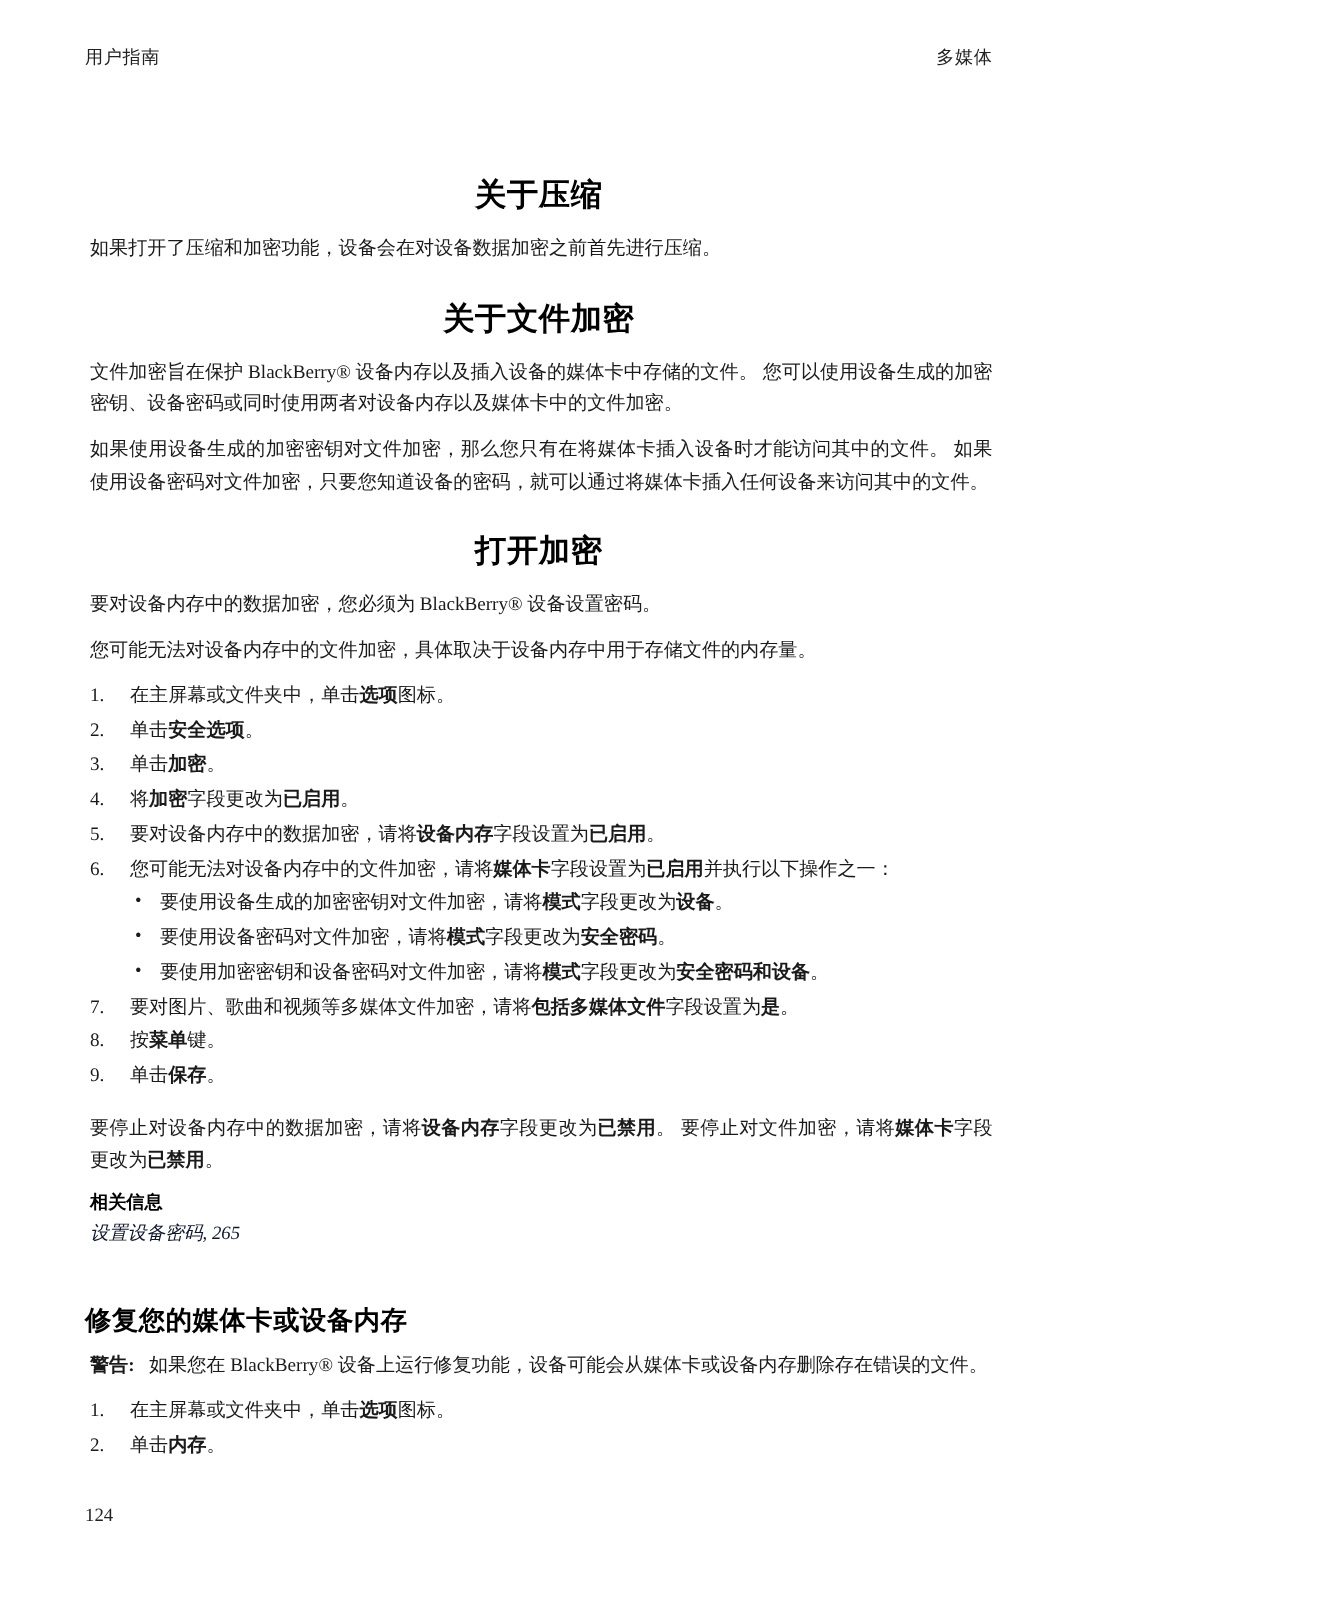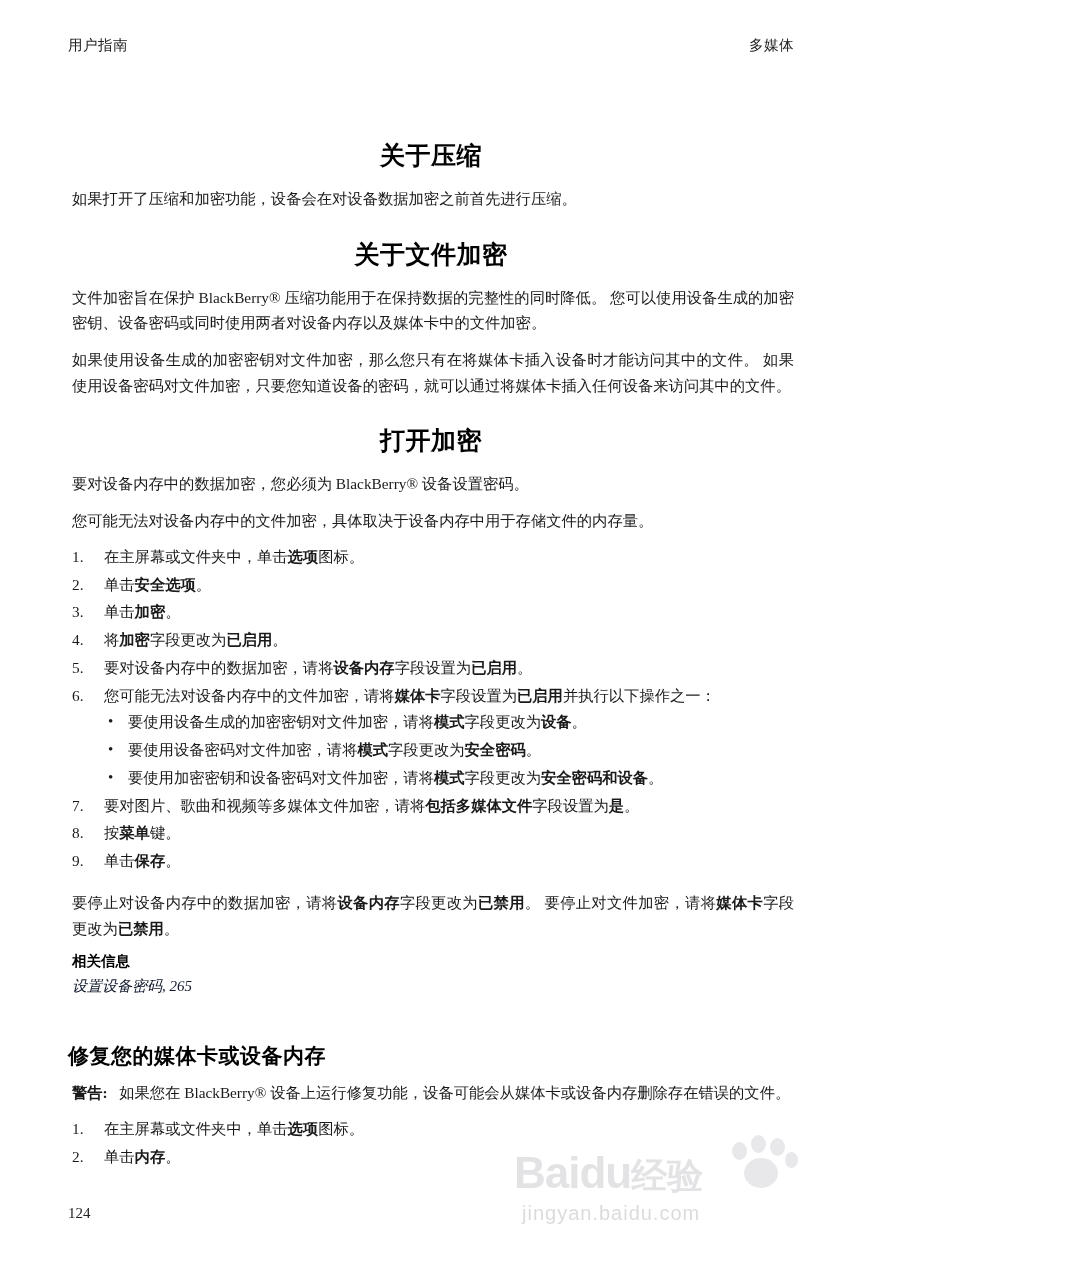--- a/index.html
+++ b/index.html
@@ -193,21 +193,21 @@
 
   <div class="content">
 
     <div class="block">
       <h1 class="section-title">关于压缩</h1>
       <p class="para">如果打开了压缩和加密功能，设备会在对设备数据加密之前首先进行压缩。</p>
     </div>
 
     <div class="block">
       <h1 class="section-title">关于文件加密</h1>
-      <p class="para">文件加密旨在保护 BlackBerry® 压缩功能用于在保持数据的完整性的同时降低。 您可以使用设备生成的加密密钥、设备密码或同时使用两者对设备内存以及媒体卡中的文件加密。</p>
+      <p class="para">文件加密旨在保护 BlackBerry® 设备内存以及插入设备的媒体卡中存储的文件。 您可以使用设备生成的加密密钥、设备密码或同时使用两者对设备内存以及媒体卡中的文件加密。</p>
       <p class="para">如果使用设备生成的加密密钥对文件加密，那么您只有在将媒体卡插入设备时才能访问其中的文件。 如果使用设备密码对文件加密，只要您知道设备的密码，就可以通过将媒体卡插入任何设备来访问其中的文件。</p>
     </div>
 
     <div class="block tight">
       <h1 class="section-title">打开加密</h1>
       <p class="para">要对设备内存中的数据加密，您必须为 BlackBerry® 设备设置密码。</p>
       <p class="para">您可能无法对设备内存中的文件加密，具体取决于设备内存中用于存储文件的内存量。</p>
 
       <ol class="steps">
         <li>
@@ -281,25 +281,14 @@
           <span class="num">2.</span>
           <span>单击</span><b>内存</b><span>。</span>
         </li>
       </ol>
     </div>
 
   </div>
 
   <div class="page-number">124</div>
 
-  <div class="watermark">
-    <div class="wm-paw">
-      <div class="pad" style="width:34px;height:30px;left:24px;top:28px;"></div>
-      <div class="pad" style="width:15px;height:18px;left:12px;top:12px;"></div>
-      <div class="pad" style="width:15px;height:18px;left:31px;top:5px;"></div>
-      <div class="pad" style="width:15px;height:18px;left:50px;top:8px;"></div>
-      <div class="pad" style="width:13px;height:16px;left:65px;top:22px;"></div>
-    </div>
-    <div class="wm-main"><span>Baidu</span><span class="cn">经验</span></div>
-    <div class="wm-sub">jingyan.baidu.com</div>
-  </div>
 
 </div>
 
 </body></html>

